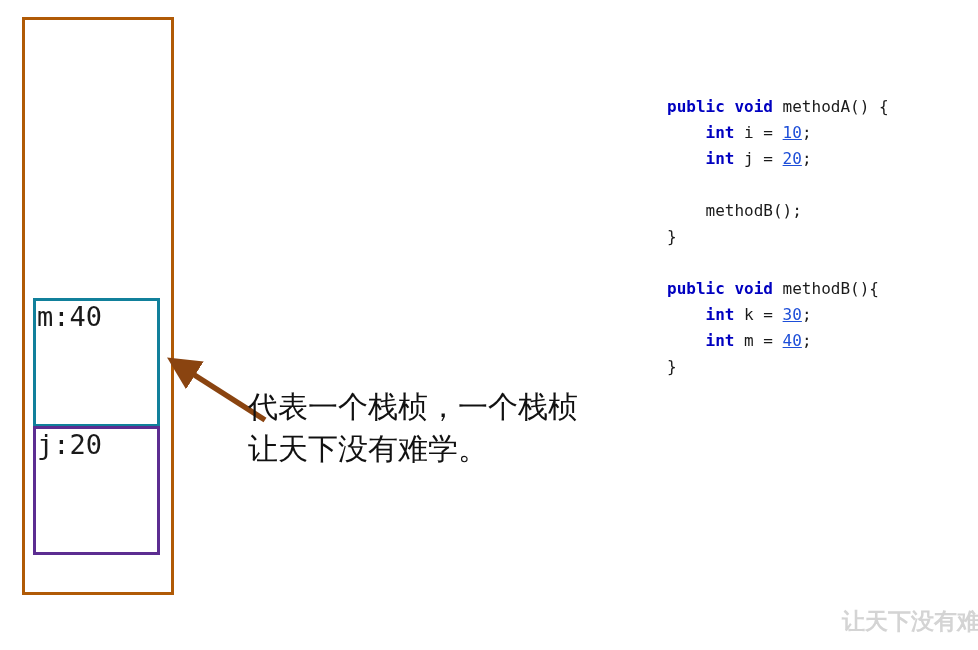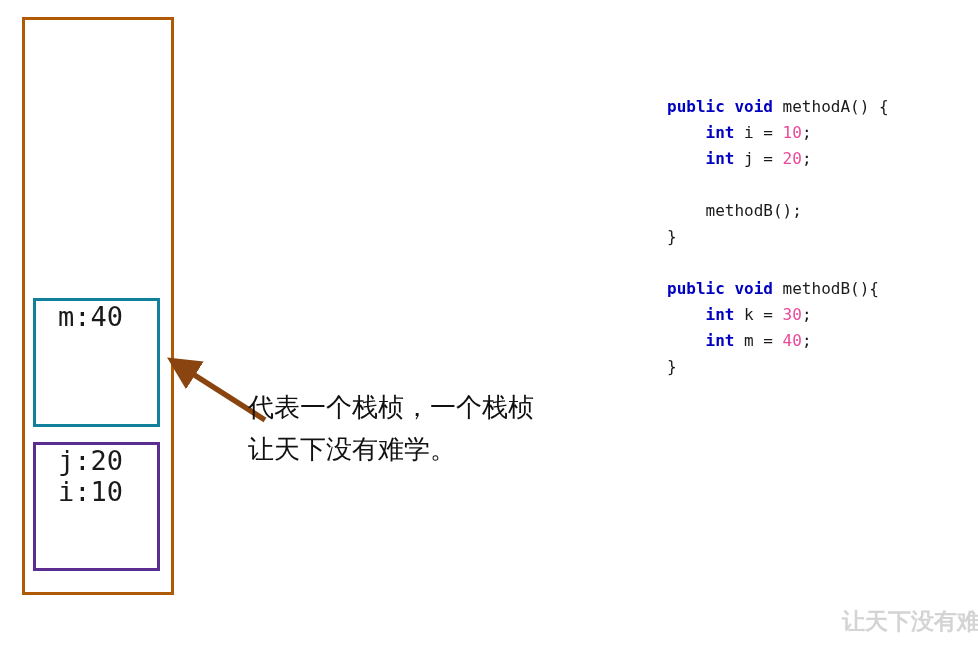--- a/index.html
+++ b/index.html
@@ -21,66 +21,66 @@
     background: #ffffff;
   }
 
   
   .frame {
     position: absolute;
     left: 33px;
     width: 127px; height: 129px;
     background: #ffffff;
     display: flex;
-    flex-direction: column;
-    justify-content: flex-start;
-    padding-left: 22px;
+    flex-direction: row;
+    justify-content: space-between;
+    padding-left: 1px;
     box-sizing: border-box;
   }
   .frame-teal   { top: 298px; border: 3px solid #11809b; }
-  .frame-purple { top: 442px; border: 3px solid #5c2d91; }
+  .frame-purple { top: 426px; border: 3px solid #5c2d91; }
   .var {
     font-family: "DejaVu Sans Mono", monospace;
     font-size: 27px;
     color: #1a1a1a;
     white-space: pre;
   }
 
   
   .arrow-svg {
     position: absolute;
     left: 160px; top: 340px;
     width: 115px; height: 90px;
     overflow: visible;
   }
 
   
   .annotation {
     position: absolute;
     left: 248px; top: 386px;
     font-family: "DejaVu Serif", serif;
-    font-size: 26px;
+    font-size: 30px;
     line-height: 42px;
     color: #111111;
     white-space: nowrap;
   }
 
   
   .code {
     position: absolute;
     left: 663px; top: 90px;
     margin: 4px;
     font-family: "DejaVu Sans Mono", monospace;
     font-size: 16px;
     line-height: 26px;
     color: #1a1a1a;
     white-space: pre;
   }
   .tok-kw    { color: #0000c0; font-weight: bold; }
-  .tok-num   { color: #ec4899; }
+  .tok-num   { color: #1d4ed8; text-decoration: underline; }
   .tok-plain { color: #1a1a1a; }
 
   
   .github-link {
     position: absolute;
     left: 198px; top: 549px;
     font-family: "DejaVu Sans Mono", monospace;
     font-size: 24px;
     color: #8bc34a;
     white-space: nowrap;
@@ -102,21 +102,20 @@
 <div class="canvas">
 
   <div class="stack-rect"></div>
 
   <div class="frame frame-teal">
     <div class="var">m:40</div>
   </div>
 
   <div class="frame frame-purple">
     <div class="var">j:20</div>
-    <div class="var">i:10</div>
   </div>
 
   <svg class="arrow-svg" viewBox="0 0 115 90">
     <defs>
       <marker id="arrowhead" markerWidth="8" markerHeight="8" refX="4.5" refY="3" orient="auto" markerUnits="strokeWidth">
         <path d="M0,0 L6,3 L0,6 Z" fill="#8a4410"></path>
       </marker>
     </defs>
     <line x1="105" y1="80" x2="14" y2="22" stroke="#8a4410" stroke-width="5.5" marker-end="url(#arrowhead)"></line>
   </svg>

